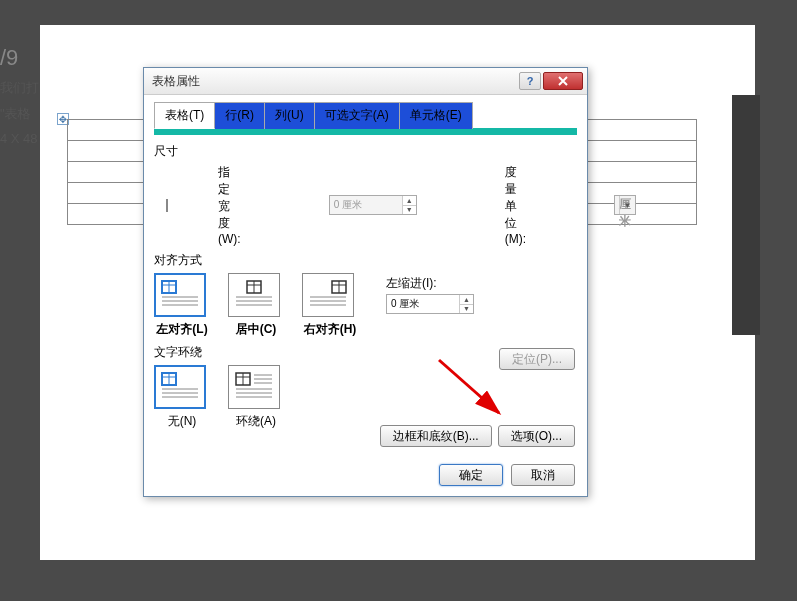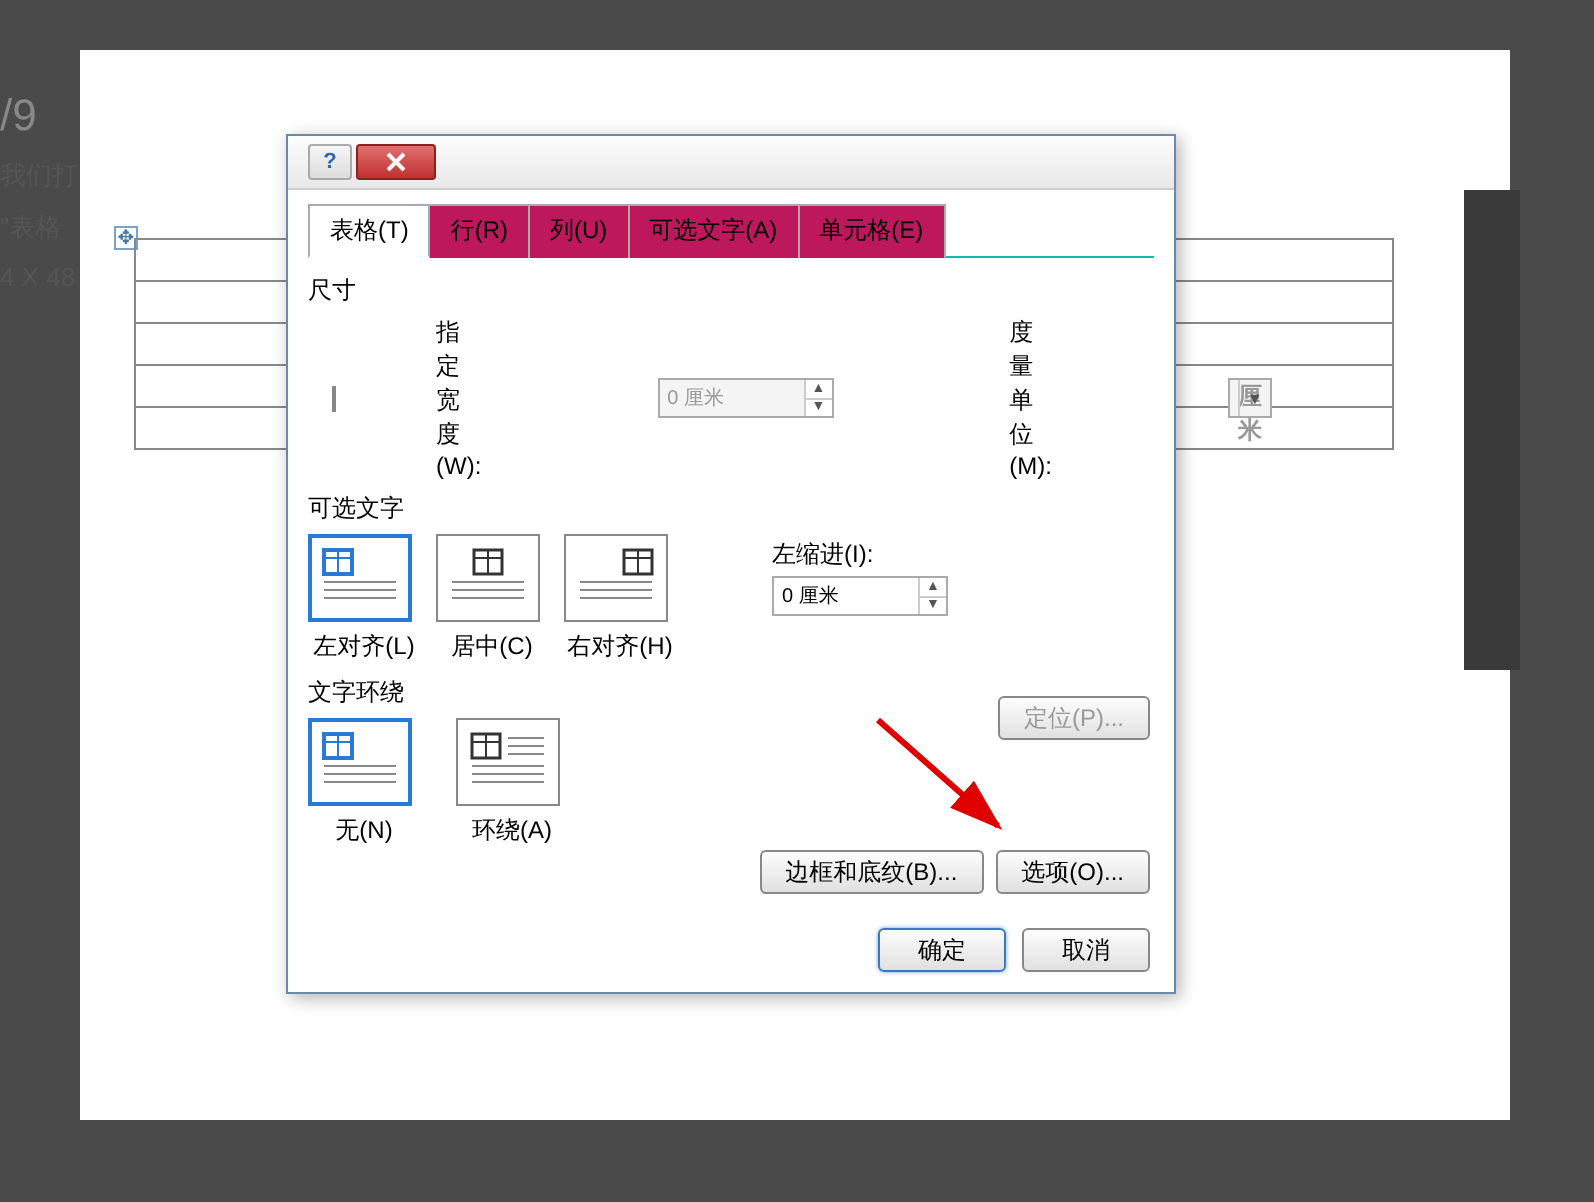--- a/index.html
+++ b/index.html
@@ -97,28 +97,28 @@
       font-weight: bold;
     }
     .dialog-body {
       padding: 6px 10px 8px 10px;
       height: calc(100% - 27px);
       background: #fff;
       position: relative;
     }
     .tabs {
       display: flex;
-      border-bottom: 1px solid #14b8a6;
+      border-bottom: 7px solid #14b8a6;
       margin-bottom: 8px;
     }
     .tab {
       padding: 4px 10px;
       border: 1px solid #aaa;
       border-bottom: none;
-      background: #be185d;
+      background: #1d4ed8;
       margin-right: -1px;
       cursor: pointer;
       position: relative;
       top: 1px;
     }
     .tab.active {
       background: #fff;
       border-bottom: 1px solid #fff;
       z-index: 1;
     }
@@ -181,22 +181,23 @@
       border-left: 1px solid #ccc;
       display: flex;
       align-items: center;
       justify-content: center;
       font-size: 8px;
       color: #555;
     }
     .select.disabled { background: #f4f4f4; color: #999; }
     .align-group {
       display: flex;
-      gap: 8px;
+      gap: 18px;
       margin: 4px 0 6px 0;
+      font-weight: bold;
     }
     .align-item { text-align: center; width: 56px; }
     .align-box {
       width: 52px;
       height: 44px;
       border: 1px solid #888;
       background: #fff;
       display: flex;
       align-items: center;
       justify-content: center;
@@ -287,20 +288,21 @@
           <td></td>
         </tr>
     <tr>
           <td></td>
         </tr>
   </tbody>
     </table>
 
   <div class="dialog">
     <div class="titlebar">
+      <span class="titlebar-title">表格属性</span>
       <div class="title-btn help">?</div>
       <div class="title-btn close">
         <svg width="12" height="10" viewBox="0 0 12 10">
           <path d="M2 1 L10 9 M10 1 L2 9" stroke="#fff" stroke-width="2"></path>
         </svg>
       </div>
     </div>
 
     <div class="dialog-body">
 
@@ -326,21 +328,21 @@
         </div>
         <span style="width:14px"></span>
         <span>度量单位(M):</span>
         <span style="width:6px"></span>
         <div class="select disabled">
           <span>厘米</span>
           <span class="arrow">▼</span>
         </div>
       </div>
 
-      <div class="section-label">可选文字</div>
+      <div class="section-label">对齐方式</div>
       <div style="position:relative">
         <div class="align-group">
           <div class="align-item">
             <div class="align-box selected">
               <svg>
                   <rect x="2" y="2" width="14" height="12" fill="none" stroke="#2a7ad4" stroke-width="2"></rect>
                   <line x1="2" y1="6" x2="16" y2="6" stroke="#2a7ad4"></line>
                   <line x1="9" y1="2" x2="9" y2="14" stroke="#2a7ad4"></line>
                   <line x1="2" y1="18" x2="38" y2="18" stroke="#888"></line>
                   <line x1="2" y1="22" x2="38" y2="22" stroke="#888"></line>

